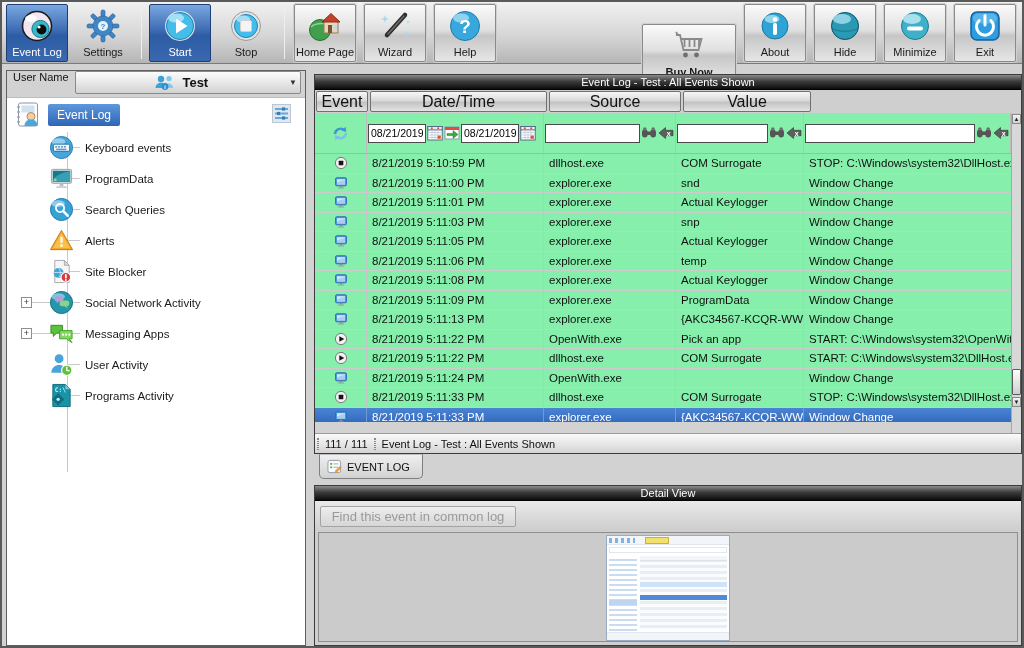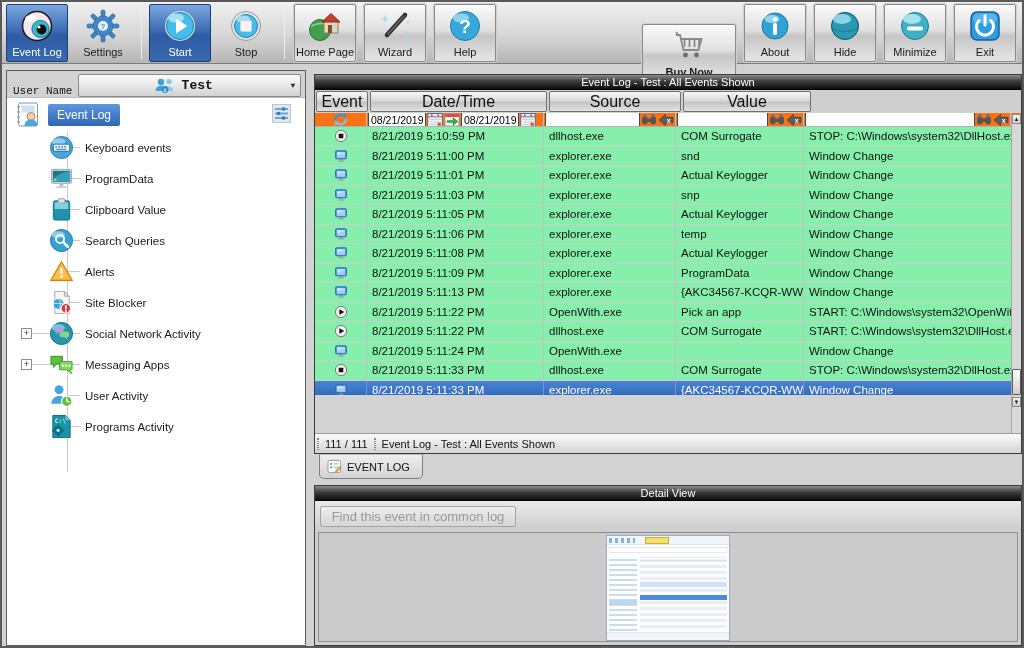--- a/index.html
+++ b/index.html
@@ -23,22 +23,22 @@
   .tb-btn.framed{background:linear-gradient(#fafafa,#e0e0e0 45%,#c6c6c6 55%,#e6e6e6);
     border:1px solid #8a8a8a;box-shadow:0 0 0 1px #cfcfcf;margin:0 4px;}
   .tb-btn.emphasized{width:94px;margin-top:40px;}
   .tb-btn.emphasized .tb-label{font-weight:bold;text-decoration:underline;}
   .tb-divider{width:1px;height:52px;background:#8f8f8f;border-right:1px solid #eee;margin:0 5px;}
   .tb-spacer{flex:1;}
 
   
   .sidebar{position:absolute;left:4px;top:68px;width:300px;height:576px;background:#fff;
     border:1px solid #5f5f5f;}
-  .user-row{height:27px;background:#d2d2d2;display:flex;align-items:flex-end;padding:0 4px;
-    border-bottom:1px solid #bdbdbd;font-family:Liberation Mono, monospace;}
+  .user-row{height:27px;background:#d2d2d2;display:flex;align-items:flex-start;padding:0 4px;
+    border-bottom:1px solid #bdbdbd;}
   .user-label{font-size:11px;margin:0 6px 0 2px;white-space:nowrap;}
   .user-dd{flex:1;height:23px;background:linear-gradient(#fdfdfd,#d2d2d2);border:1px solid #8a8a8a;
     border-radius:2px;display:flex;align-items:center;cursor:pointer;position:relative;}
   .user-dd .dd-center{flex:1;display:flex;align-items:center;justify-content:center;gap:5px;}
   .user-dd .ppl{width:24px;height:17px;}
   .user-dd .ppl svg{width:100%;height:100%;}
   .user-dd .dd-val{font-size:13px;font-weight:bold;}
   .dd-arrow{width:14px;font-size:8px;color:#333;text-align:center;}
   .tree{position:relative;height:547px;overflow:hidden;}
   .treeline-v{position:absolute;left:60px;top:34px;width:1px;height:340px;background:#c9c9c9;}
@@ -63,22 +63,22 @@
   
   .main-panel{position:absolute;left:312px;top:72px;width:708px;height:380px;
     border:1px solid #3c3c3c;background:#d2d2d2;}
   .dark-title{height:15px;background:linear-gradient(#8c8c8c,#3c3c3c 45%,#0c0c0c);color:#fff;
     font-size:11px;display:flex;align-items:center;justify-content:center;border-bottom:1px solid #000;}
   .cols{display:grid;grid-template-columns:52px 177px 132px 128px 1fr;column-gap:2px;
     padding:1px 11px 1px 1px;height:23px;background:#cfcfcf;}
   .col-h{background:linear-gradient(#f7f7f7,#d9d9d9 45%,#c3c3c3 55%,#e3e3e3);
     border:1px solid #707070;border-radius:2px;font-size:16px;display:flex;align-items:center;
     justify-content:center;cursor:pointer;}
-  .filter-row{display:grid;grid-template-columns:52px 177px 132px 128px 1fr;height:14px;
-    background:#f97316;padding-right:10px;border-bottom:1px solid #b0b0b0;}
+  .filter-row{display:grid;grid-template-columns:52px 177px 132px 128px 1fr;height:41px;
+    background:#86efac;padding-right:10px;border-bottom:1px solid #b0b0b0;}
   .fcell{display:flex;align-items:center;gap:1px;padding:0 1px;border-right:1px solid #bdbdbd;overflow:hidden;}
   .fcell:first-child{justify-content:center;}
   .mini-icon{width:16px;height:16px;flex:0 0 auto;cursor:pointer;}
   .mini-icon svg{width:100%;height:100%;display:block;}
   .big-mini{width:19px;height:19px;}
   .date-input{width:58px;height:19px;border:1px solid #4a4a4a;font-size:10.5px;padding:0 2px;
     font-family:"Liberation Sans","DejaVu Sans",sans-serif;}
   .search-input{flex:1;min-width:20px;height:19px;border:1px solid #4a4a4a;font-size:11px;padding:0 3px;
     font-family:"Liberation Sans","DejaVu Sans",sans-serif;}
   .rows{position:relative;background:#86efac;height:268px;margin-right:0;overflow:hidden;}
@@ -396,31 +396,20 @@
                 <rect x="11" y="18" width="4" height="3" fill="#b8bec4"></rect>
                 <rect x="7.5" y="21" width="11" height="2" rx="1" fill="#c8ced4"></rect>
               </svg></span>
             <span class="node-label">ProgramData</span>
           </div>
           <div class="tree-item">
             <span class="stub"></span>
             <span class="xstub"></span>
 
             <span class="node-icon"><svg viewBox="0 0 26 26">
-                <rect x="4.5" y="4" width="17" height="20" rx="2" fill="#2390ab" stroke="#13707f"></rect>
-                <rect x="6" y="5.5" width="14" height="7" fill="#7fd2e2"></rect>
-                <rect x="9.5" y="1.8" width="7" height="4.5" rx="1.2" fill="#e2e2e2" stroke="#9a9a9a"></rect>
-              </svg></span>
-            <span class="node-label">Clipboard Value</span>
-          </div>
-          <div class="tree-item">
-            <span class="stub"></span>
-            <span class="xstub"></span>
-
-            <span class="node-icon"><svg viewBox="0 0 26 26">
                 <circle cx="13" cy="13" r="11.5" fill="#35a1d6" stroke="#2478a4"></circle>
                 <ellipse cx="9.5" cy="7" rx="7" ry="3.5" fill="#a0d4ee" opacity="0.85"></ellipse>
                 <circle cx="11.5" cy="11.5" r="4.2" fill="none" stroke="#fff" stroke-width="2"></circle>
                 <line x1="14.8" y1="14.8" x2="19.5" y2="19.5" stroke="#fff" stroke-width="2.6" stroke-linecap="round"></line>
               </svg></span>
             <span class="node-label">Search Queries</span>
           </div>
           <div class="tree-item">
             <span class="stub"></span>
             <span class="xstub"></span>

